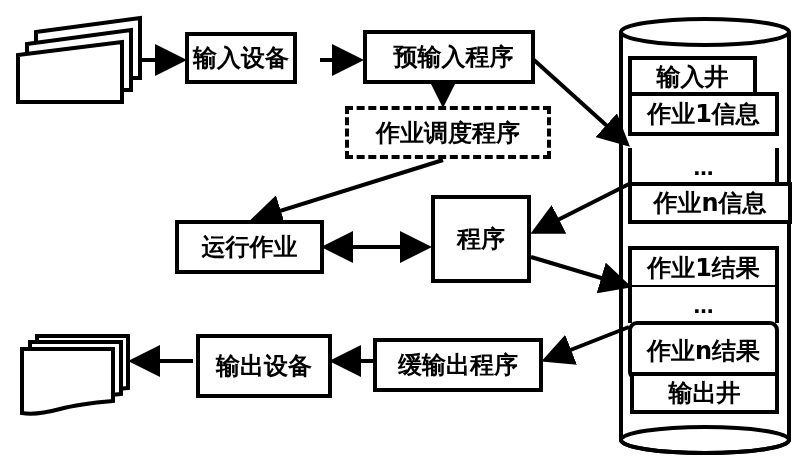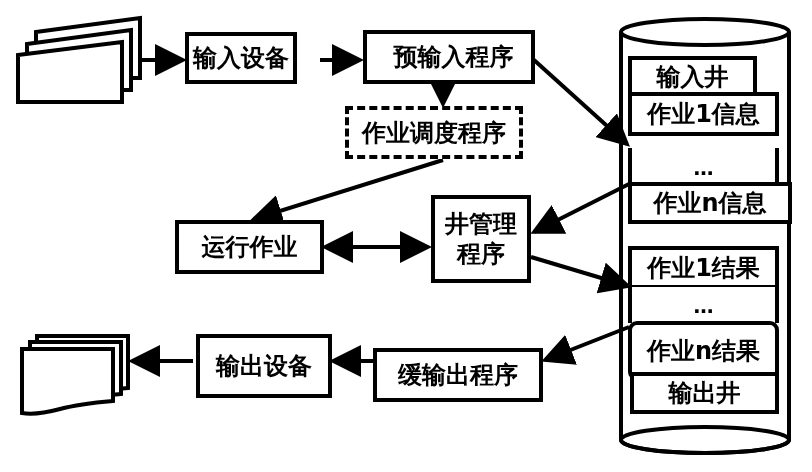--- a/index.html
+++ b/index.html
@@ -57,27 +57,26 @@
     <line x1="629" y1="184" x2="534" y2="232" marker-end="url(#ah)"></line>
     <line x1="531" y1="257" x2="628" y2="286" marker-end="url(#ah)"></line>
     <line x1="629" y1="327" x2="545" y2="360" marker-end="url(#ah)"></line>
     <line x1="374" y1="361" x2="333" y2="361" marker-end="url(#ah)"></line>
     <line x1="193" y1="361" x2="132" y2="361" marker-end="url(#ah)"></line>
   </g>
 </svg>
 
 <div class="box" style="left:185px;top:32px;width:112px;height:52px;">输入设备</div>
 <div class="box" style="left:363px;top:30px;width:172px;height:54px;padding-left:9px;">预输入程序</div>
-<div class="box dashed" style="left:345px;top:106px;width:178px;height:53px;">作业调度程序</div>
+<div class="box dashed" style="left:345px;top:106px;width:206px;height:53px;">作业调度程序</div>
 <div class="box" style="left:175px;top:220px;width:149px;height:54px;">运行作业</div>
 <div class="box two-line" style="left:431px;top:195px;width:100px;height:88px;">
-  <span>井管理</span>
   <span>程序</span>
 </div>
-<div class="box" style="left:373px;top:348px;width:170px;height:54px;">缓输出程序</div>
+<div class="box" style="left:373px;top:338px;width:170px;height:54px;">缓输出程序</div>
 <div class="box" style="left:196px;top:334px;width:136px;height:64px;">输出设备</div>
 
 <div class="box" style="left:628px;top:56px;width:129px;height:41px;">输入井</div>
 
 <div class="box" style="left:628px;top:92px;width:151px;height:44px;">作业1信息</div>
 <div class="slot" style="left:628px;top:148px;width:151px;height:36px;"></div>
 <div class="dots" style="left:628px;top:156px;width:151px;">…</div>
 <div class="box" style="left:628px;top:182px;width:164px;height:42px;">作业n信息</div>
 
 <div class="box" style="left:628px;top:246px;width:151px;height:43px;text-align:center;">作业1结果</div>

